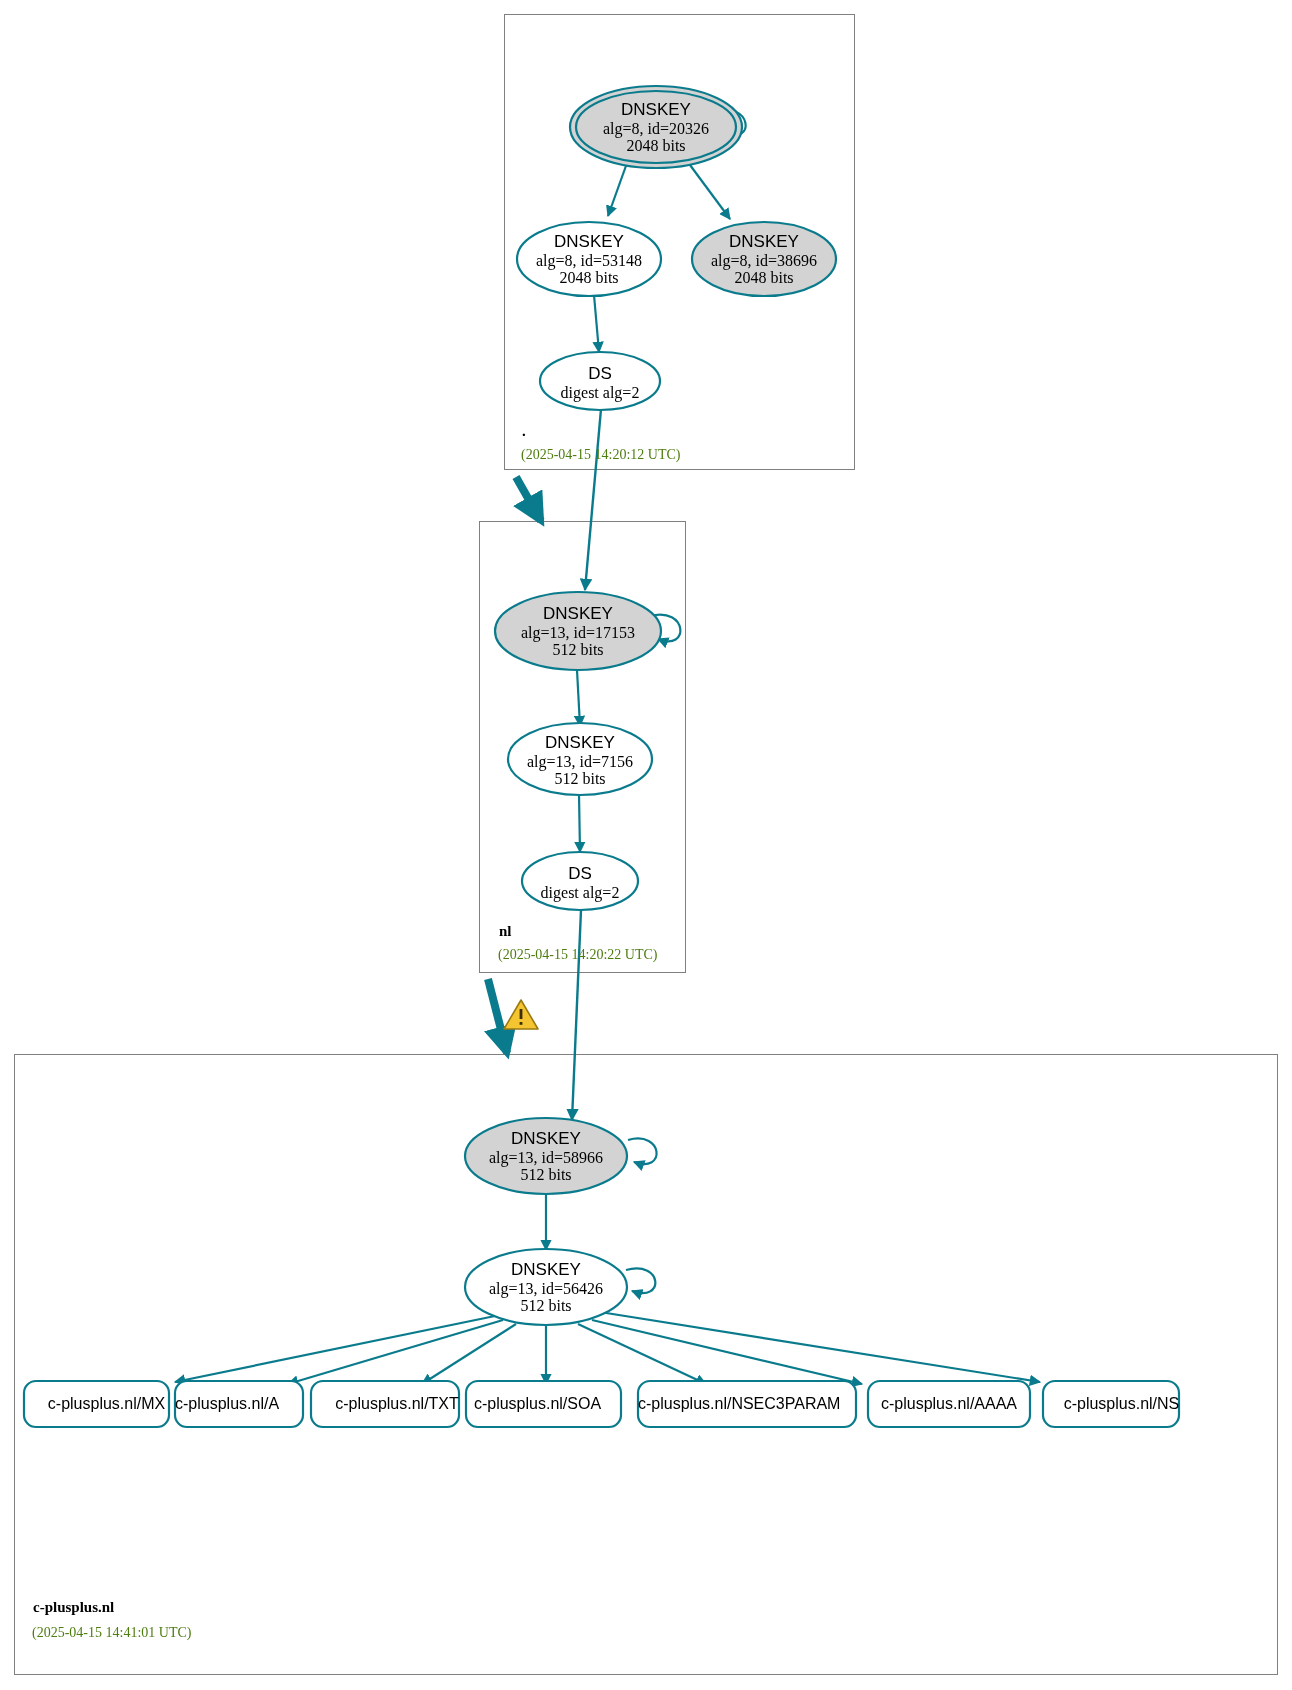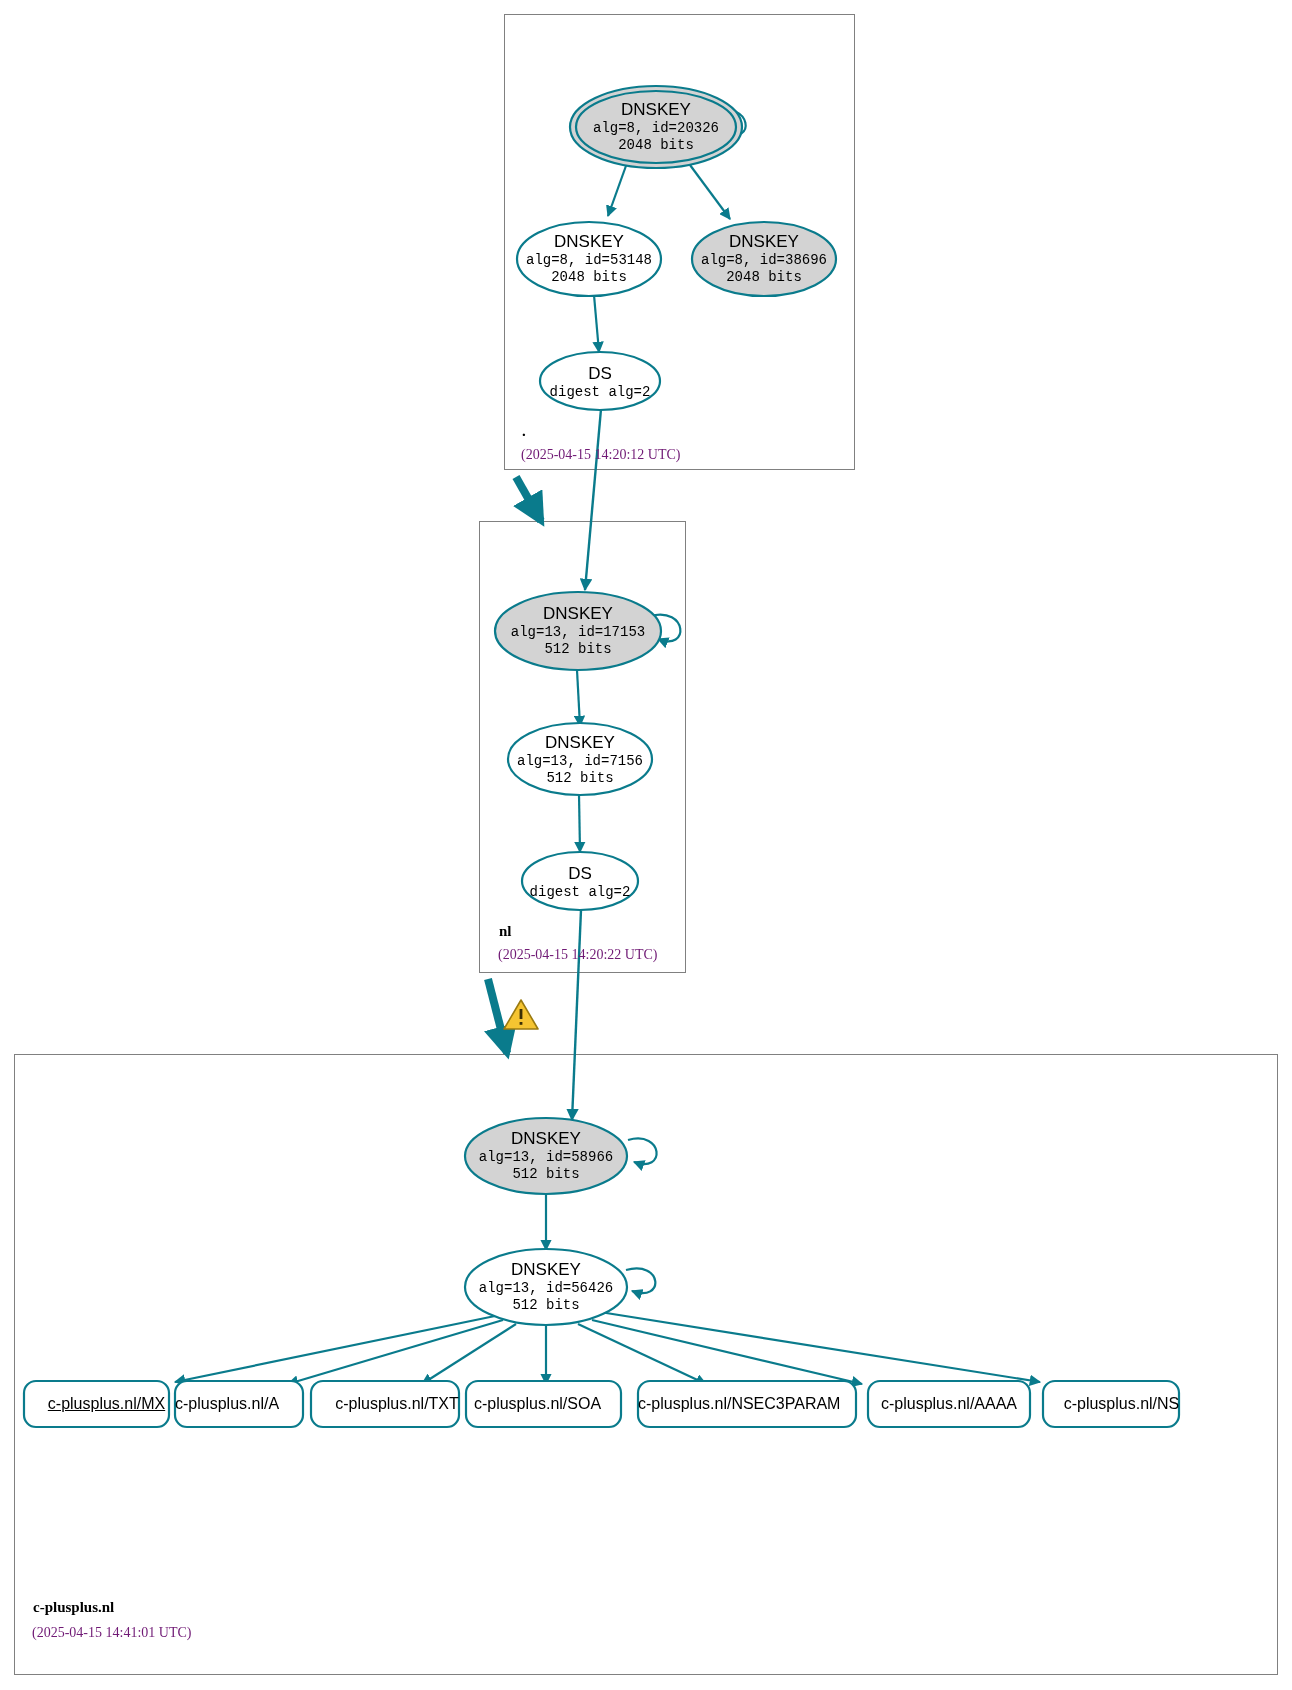--- a/index.html
+++ b/index.html
@@ -26,39 +26,39 @@
     font-family: "Liberation Serif", "DejaVu Serif", serif;
     font-weight: bold;
     font-size: 15px;
     color: #000000;
     white-space: nowrap;
   }
   .zone-time {
     position: absolute;
     font-family: "Liberation Serif", "DejaVu Serif", serif;
     font-size: 14px;
-    color: #701a75;
+    color: #4d7c0f;
     white-space: nowrap;
   }
   .node-label {
     position: absolute;
     text-align: center;
     color: #000000;
     pointer-events: none;
     white-space: nowrap;
   }
   .nl-title {
     font-family: "Liberation Sans", sans-serif;
     font-size: 17px;
     display: block;
     line-height: 20px;
   }
   .nl-sub {
-    font-family: Liberation Mono, monospace;
-    font-size: 14px;
+    font-family: Liberation Serif, serif;
+    font-size: 16px;
     display: block;
     line-height: 17px;
   }
   .rrset-label {
     font-family: "Liberation Sans", sans-serif;
     font-size: 16px;
     line-height: 18px;
   }
 </style>
 </head>
@@ -190,21 +190,21 @@
   <span class="nl-sub">alg=13, id=58966</span>
   <span class="nl-sub">512 bits</span>
 </div>
 
 <div class="node-label" style="left:446px; top:1260px; width:200px;">
   <span class="nl-title">DNSKEY</span>
   <span class="nl-sub">alg=13, id=56426</span>
   <span class="nl-sub">512 bits</span>
 </div>
 
-<div class="node-label rrset-label" style="left:24px; top:1395px; width:165px;text-decoration:underline;">c-plusplus.nl/MX</div>
+<div class="node-label rrset-label" style="left:24px; top:1395px; width:165px;">c-plusplus.nl/MX</div>
 <div class="node-label rrset-label" style="left:175px; top:1395px; width:104px;">c-plusplus.nl/A</div>
 <div class="node-label rrset-label" style="left:311px; top:1395px; width:172px;">c-plusplus.nl/TXT</div>
 <div class="node-label rrset-label" style="left:466px; top:1395px; width:143px;">c-plusplus.nl/SOA</div>
 <div class="node-label rrset-label" style="left:638px; top:1395px; width:192px;">c-plusplus.nl/NSEC3PARAM</div>
 <div class="node-label rrset-label" style="left:868px; top:1395px; width:162px;">c-plusplus.nl/AAAA</div>
 <div class="node-label rrset-label" style="left:1043px; top:1395px; width:157px;">c-plusplus.nl/NS</div>
 
 <div class="zone-label" style="left:33px; top:1599px;">c-plusplus.nl</div>
 <div class="zone-time" style="left:32px; top:1625px;">(2025-04-15 14:41:01 UTC)</div>
 

